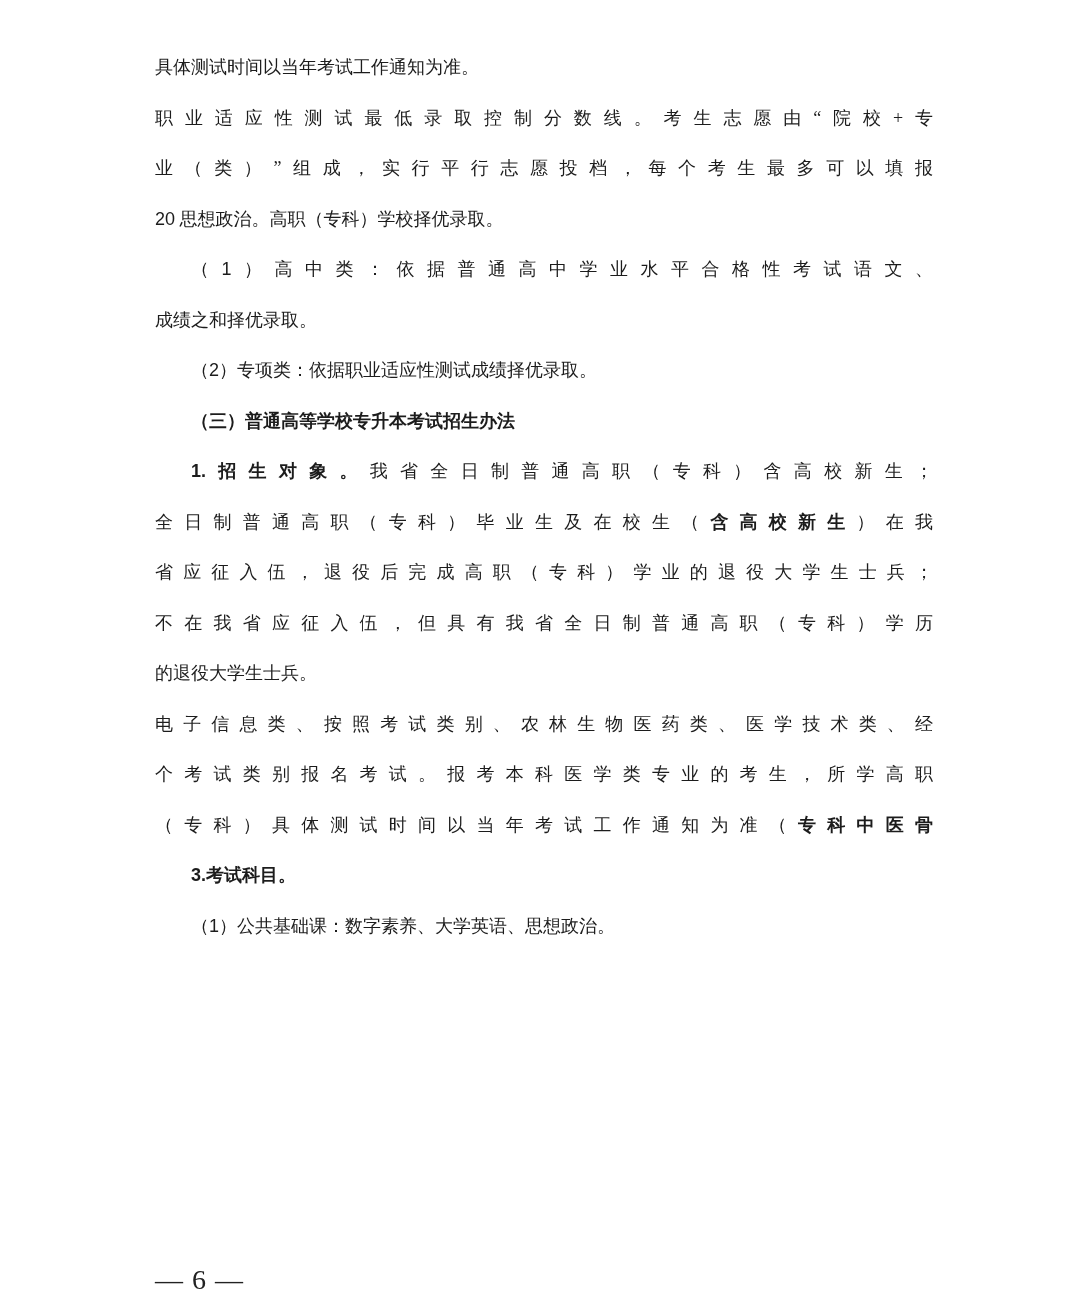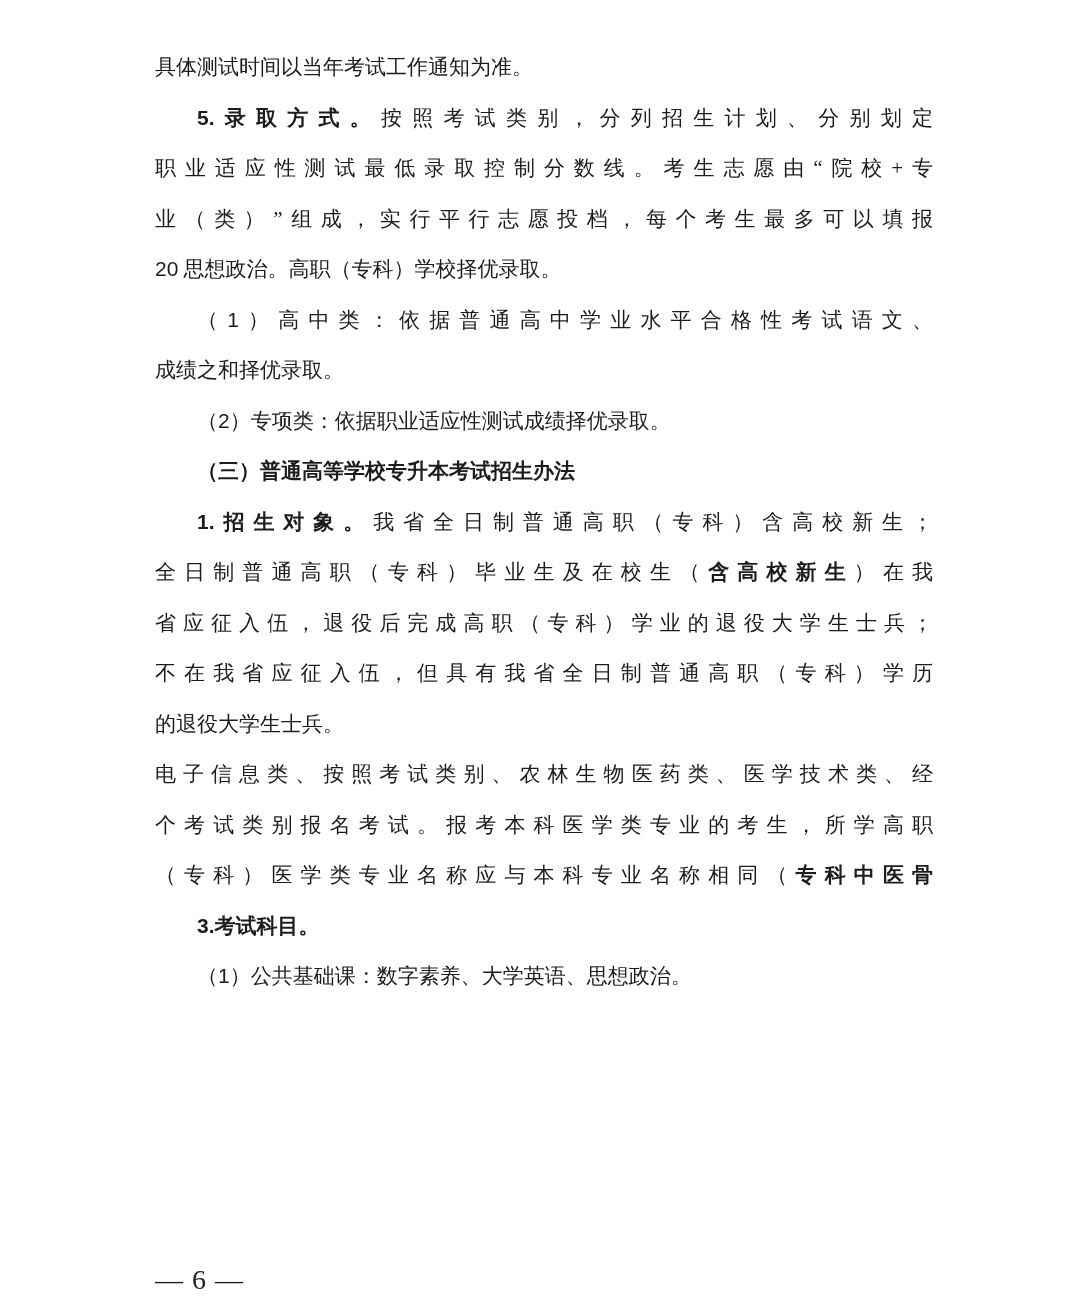--- a/index.html
+++ b/index.html
@@ -16,21 +16,21 @@
     color: #1c1c1c;
     overflow: hidden;
   }
   .text-block {
     position: absolute;
     left: 155px;
     top: 42px;
     width: 778px;
   }
   .line {
-    font-size: 21px;
+    font-size: 18px;
     line-height: 50.5px;
     height: 50.5px;
     text-align: justify;
     overflow: hidden;
     white-space: normal;
   }
   .line.fill {
     text-align-last: justify;
   }
   .line.indent {
@@ -51,35 +51,34 @@
     color: #222222;
     letter-spacing: 1px;
   }
 </style>
 </head>
 <body>
 
 <div class="page">
   <div class="text-block">
       <div class="line"><span>具体测试时间以当年考试工作通知为准。</span></div>
-      <div class="line indent fill"><span class="seg-b seg-n">5.</span><span class="seg-b">录取方式。</span><span>按照考试类别，分列招生计划、分别划定</span></div>
       <div class="line fill"><span>职业适应性测试最低录取控制分数线。考生志愿由“院校+专</span></div>
       <div class="line fill"><span>业（类）”组成，实行平行志愿投档，每个考生最多可以填报</span></div>
       <div class="line"><span class="seg-n">20</span><span> 思想政治。高职（专科）学校择优录取。</span></div>
       <div class="line indent fill"><span>（</span><span class="seg-n">1</span><span>）高中类：依据普通高中学业水平合格性考试语文、</span></div>
       <div class="line"><span>成绩之和择优录取。</span></div>
       <div class="line indent"><span>（</span><span class="seg-n">2</span><span>）专项类：依据职业适应性测试成绩择优录取。</span></div>
       <div class="line indent"><span class="seg-b">（三）普通高等学校专升本考试招生办法</span></div>
       <div class="line indent fill"><span class="seg-b seg-n">1.</span><span class="seg-b">招生对象。</span><span>我省全日制普通高职（专科）含高校新生；</span></div>
       <div class="line fill"><span>全日制普通高职（专科）毕业生及在校生（</span><span class="seg-b">含高校新生</span><span>）在我</span></div>
       <div class="line fill"><span>省应征入伍，退役后完成高职（专科）学业的退役大学生士兵；</span></div>
       <div class="line fill"><span>不在我省应征入伍，但具有我省全日制普通高职（专科）学历</span></div>
       <div class="line"><span>的退役大学生士兵。</span></div>
       <div class="line fill"><span>电子信息类、按照考试类别、农林生物医药类、医学技术类、经</span></div>
       <div class="line fill"><span>个考试类别报名考试。报考本科医学类专业的考生，所学高职</span></div>
-      <div class="line fill"><span>（专科）医学类专业名称应与本科专业名称相同（</span><span class="seg-b">专科中医骨</span></div>
+      <div class="line fill"><span>（专科）具体测试时间以当年考试工作通知为准（</span><span class="seg-b">专科中医骨</span></div>
       <div class="line indent"><span class="seg-b seg-n">3.</span><span class="seg-b">考试科目。</span></div>
       <div class="line indent"><span>（</span><span class="seg-n">1</span><span>）公共基础课：数字素养、大学英语、思想政治。</span></div>
     </div>
   <div class="footer">
     <span>— 6 —</span>
   </div>
 </div>
 
 </body></html>

